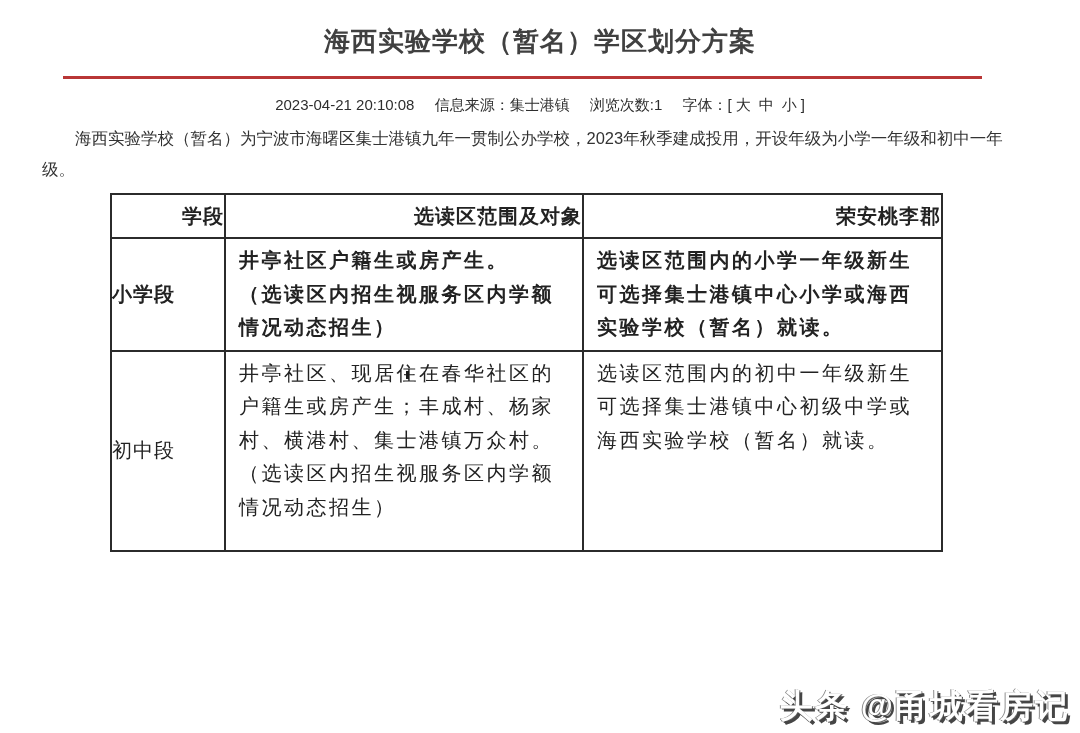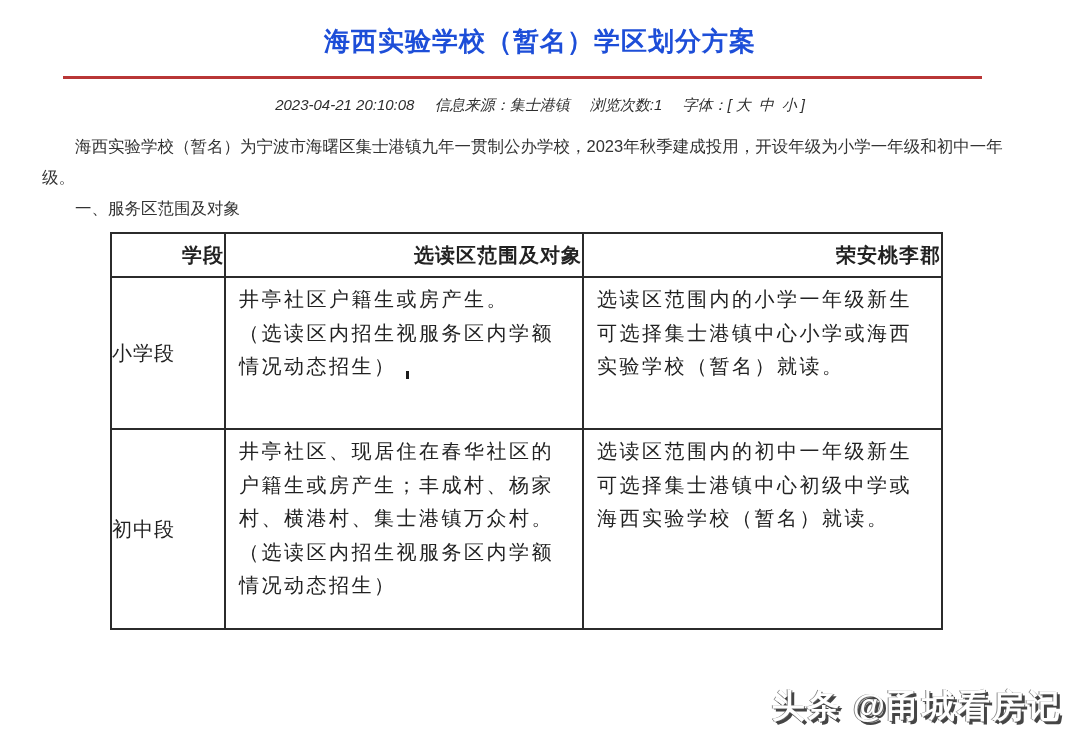--- a/index.html
+++ b/index.html
@@ -14,41 +14,41 @@
   }
   .page { width: 1080px; height: 733px; position: relative; }
 
   .title {
     margin: 0;
     padding-top: 24px;
     text-align: center;
     font-size: 26px;
     font-weight: bold;
     letter-spacing: 1px;
-    color: #1d4ed8;
+    color: #404040;
   }
   .divider {
     margin: 17px 0 0 63px;
     width: 919px;
     height: 3px;
     background: #b93636;
   }
   .meta {
     margin-top: 17px;
     text-align: center;
     font-size: 15px;
     color: #2e2e2e;
   }
-  .meta > span { margin: 0 8px; font-style: italic; }
+  .meta > span { margin: 0 8px; }
   .font-group { white-space: nowrap; }
   .font-group > span { margin: 0; }
   .font-opt { margin: 0 4px !important; cursor: pointer; }
 
   .content {
-    margin-top: 16px;
+    margin-top: 8px;
     padding: 0 50px 0 42px;
     font-size: 16.5px;
     line-height: 31px;
     color: #333333;
   }
   .content p { margin: 0; text-indent: 2em; }
   .content p.pre-table { margin-bottom: 6px; }
 
   .stray-mark {
     position: absolute;
@@ -85,26 +85,26 @@
     padding: 0;
   }
   td.text-cell {
     vertical-align: top;
     padding: 5px 8px 5px 13px;
     font-size: 20px;
     line-height: 33.5px;
     letter-spacing: 2.5px;
   }
   td.text-cell div { margin: 0; }
-  tr.row-primary td { height: 152px; }
+  tr.row-primary td { height: 112px; font-weight: bold; }
   tr.row-junior td { height: 200px; }
 
   .watermark {
     position: absolute;
-    right: 18px;
+    right: 10px;
     bottom: 4px;
     font-size: 33px;
     font-weight: bold;
     letter-spacing: 2px;
     color: #ffffff;
     text-shadow: 3px 3px 0 #454545, 1px 1px 0 #6a6a6a, -1px 0 0 #8a8a8a;
     z-index: 5;
     white-space: nowrap;
   }
 </style>
@@ -119,21 +119,20 @@
 
   <div class="meta">
     <span>2023-04-21 20:10:08</span>
     <span>信息来源：集士港镇</span>
     <span>浏览次数:1</span>
     <span class="font-group"><span>字体：[</span><span class="font-opt">大</span><span class="font-opt">中</span><span class="font-opt">小</span><span>]</span></span>
   </div>
 
   <div class="content">
     <p>海西实验学校（暂名）为宁波市海曙区集士港镇九年一贯制公办学校，2023年秋季建成投用，开设年级为小学一年级和初中一年级。</p>
-    <p>一、服务区范围及对象</p>
   </div>
 
   <div class="stray-mark"></div>
 
   <table class="zone-table">
     <colgroup>
       <col style="width:114px">
       <col style="width:358px">
       <col style="width:359px">
     </colgroup>

